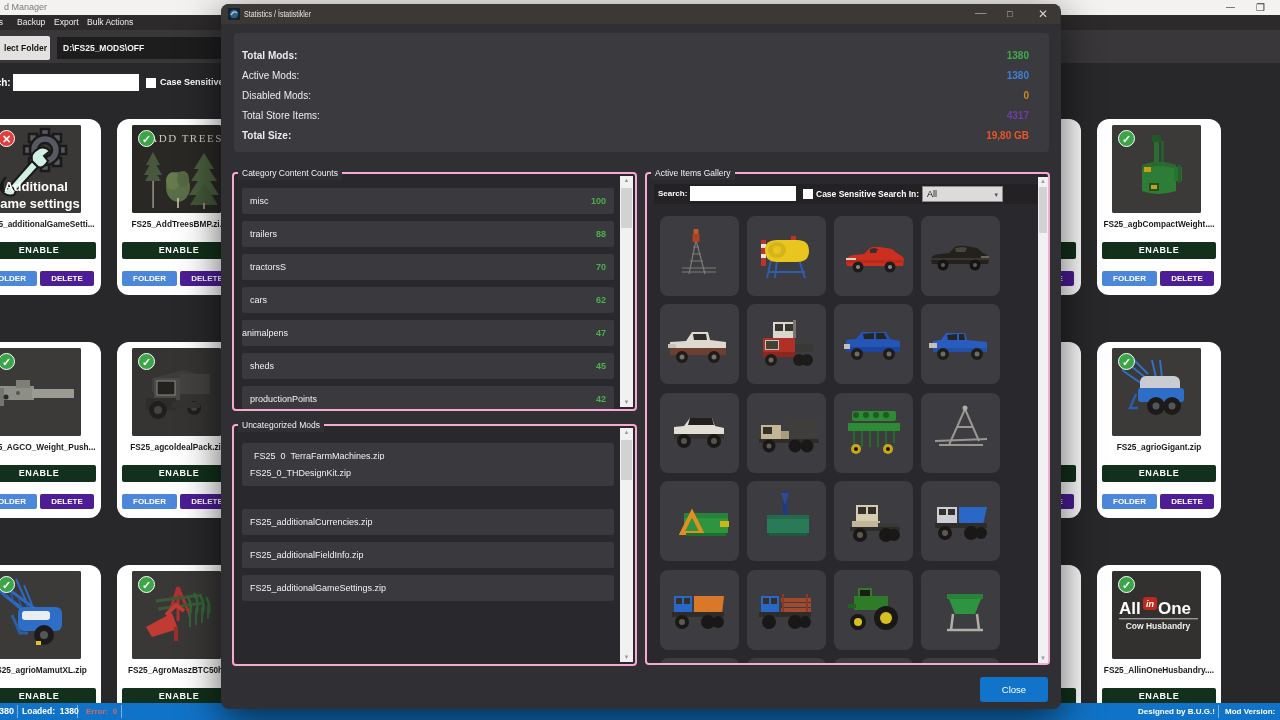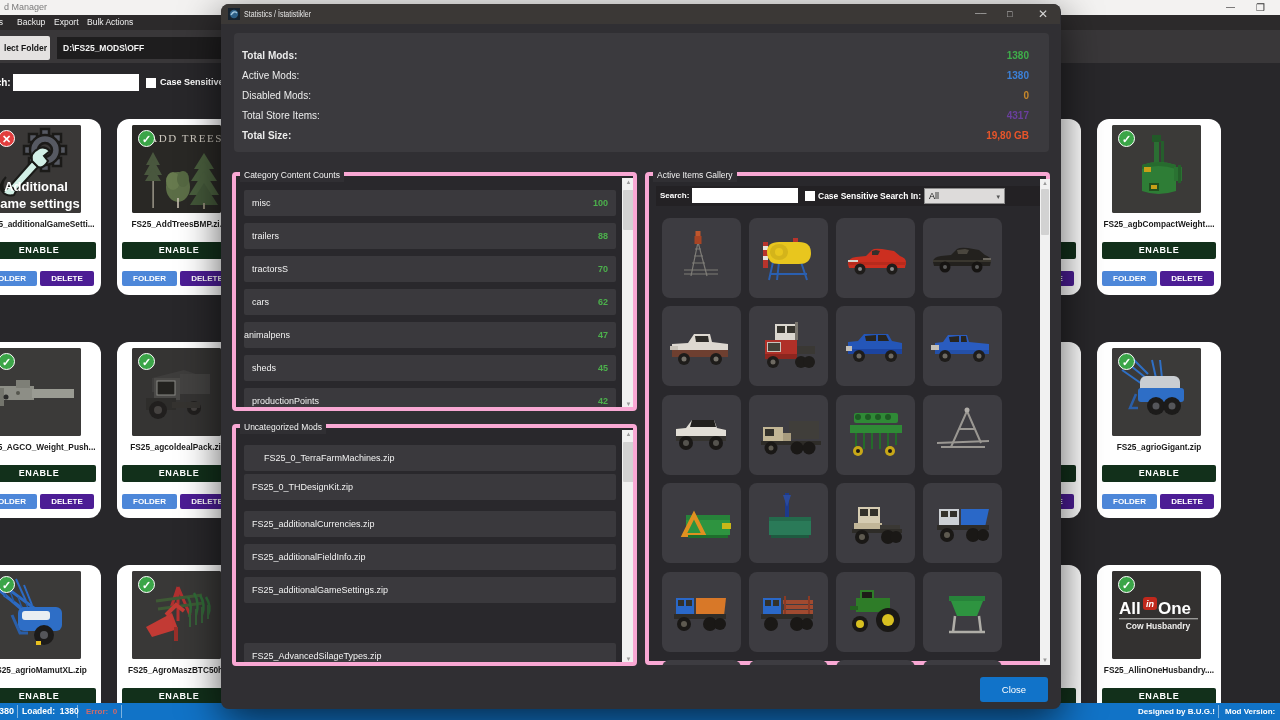--- a/index.html
+++ b/index.html
@@ -28,21 +28,21 @@
  font-size:9px;font-weight:600;line-height:17px;}
 .sep{top:705px;width:1px;height:13px;background:rgba(255,255,255,.45);}
 
 #modal{left:221px;top:4px;width:840px;height:705px;background:#302f33;border-radius:8px;
  overflow:hidden;box-shadow:0 12px 40px rgba(0,0,0,.65);}
 #mtitle{left:0;top:0;width:839px;height:20px;background:#3b3836;color:#e6e6e6;
  font-size:9px;line-height:20px;}
 #stats{left:13px;top:29px;width:815px;height:119px;background:#3b3a3e;border-radius:4px;}
 .srow{left:8px;width:799px;height:20px;font-size:10px;color:#ececec;line-height:20px;}
 .sval{position:absolute;right:12px;top:0;font-weight:bold;font-size:10px;}
-.group{border:4px solid #f9a8d4;border-radius:4px;background:#29282c;}
+.group{border:2px solid #f9a8d4;border-radius:4px;background:#29282c;}
 .ginner{position:absolute;left:0;top:0;right:0;bottom:0;overflow:hidden;}
 .glabel{position:absolute;top:-8px;left:4px;background:#302f33;padding:0 4px;
  font-size:8.5px;color:#f2f2f2;line-height:14px;}
 .lrow{left:8px;width:372px;height:26px;background:#3a393d;border-radius:2px;
  font-size:9px;color:#f2f2f2;line-height:26px;}
 .lrow span.cnt{position:absolute;right:8px;top:0;font-weight:bold;color:#4cb04c;}
 .vsb{background:#f1f1f1;}
 .vsb .ar{position:absolute;left:0;width:100%;text-align:center;color:#9a9a9a;font-size:6px;line-height:9px;}
 .vsb .th{position:absolute;left:1px;right:1px;background:#d2d2d2;border-radius:1px;}
 .tile{background:#3d3c41;border-radius:8px;width:79px;height:80px;overflow:hidden;}
@@ -367,26 +367,25 @@
 <div class="vsb abs" style="left:386px;top:2px;width:13px;height:231px;">
             <div class="ar" style="top:0;">▲</div>
             <div class="ar" style="bottom:0;">▼</div>
             <div class="th" style="top:12px;height:40px;"></div>
           </div>
 </div>
       </div>
 <div class="group abs" style="left:11px;top:420px;width:405px;height:242px;">
         <div class="glabel">Uncategorized Mods</div>
         <div class="ginner">
-<div class="lrow abs" style="top:17px;padding-left:20px;">FS25_0_TerraFarmMachines.zip</div>
-<div class="lrow abs" style="top:46px;padding-left:8px;">FS25_0_THDesignKit.zip</div>
+<div class="lrow abs" style="top:17px;padding-left:12px;">FS25_0_TerraFarmMachines.zip</div>
+<div class="lrow abs" style="top:34px;padding-left:8px;">FS25_0_THDesignKit.zip</div>
 <div class="lrow abs" style="top:83px;padding-left:8px;">FS25_additionalCurrencies.zip</div>
 <div class="lrow abs" style="top:116px;padding-left:8px;">FS25_additionalFieldInfo.zip</div>
 <div class="lrow abs" style="top:149px;padding-left:8px;">FS25_additionalGameSettings.zip</div>
-<div class="lrow abs" style="top:215px;padding-left:8px;">FS25_AdvancedSilageTypes.zip</div>
 <div class="vsb abs" style="left:386px;top:2px;width:13px;height:234px;">
             <div class="ar" style="top:0;">▲</div>
             <div class="ar" style="bottom:0;">▼</div>
             <div class="th" style="top:12px;height:40px;"></div>
           </div>
 </div>
       </div>
 <div class="group abs" style="left:424px;top:168px;width:405px;height:493px;">
         <div class="glabel">Active Items Gallery</div>
 <div class="abs" style="left:7px;top:10px;width:384px;height:20px;background:#232124;">

